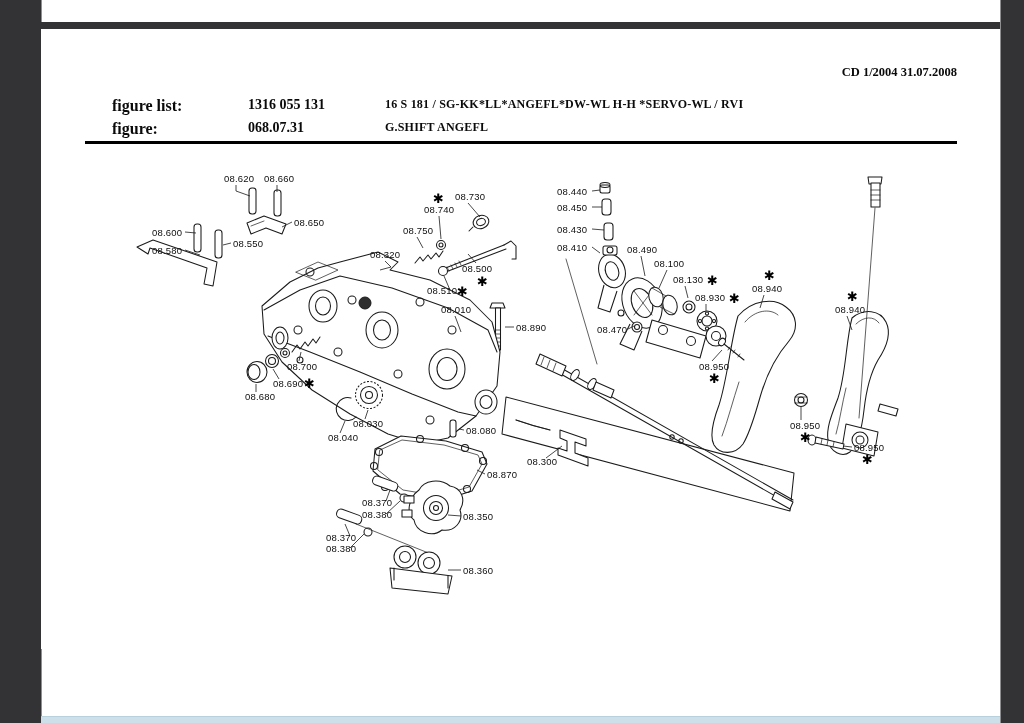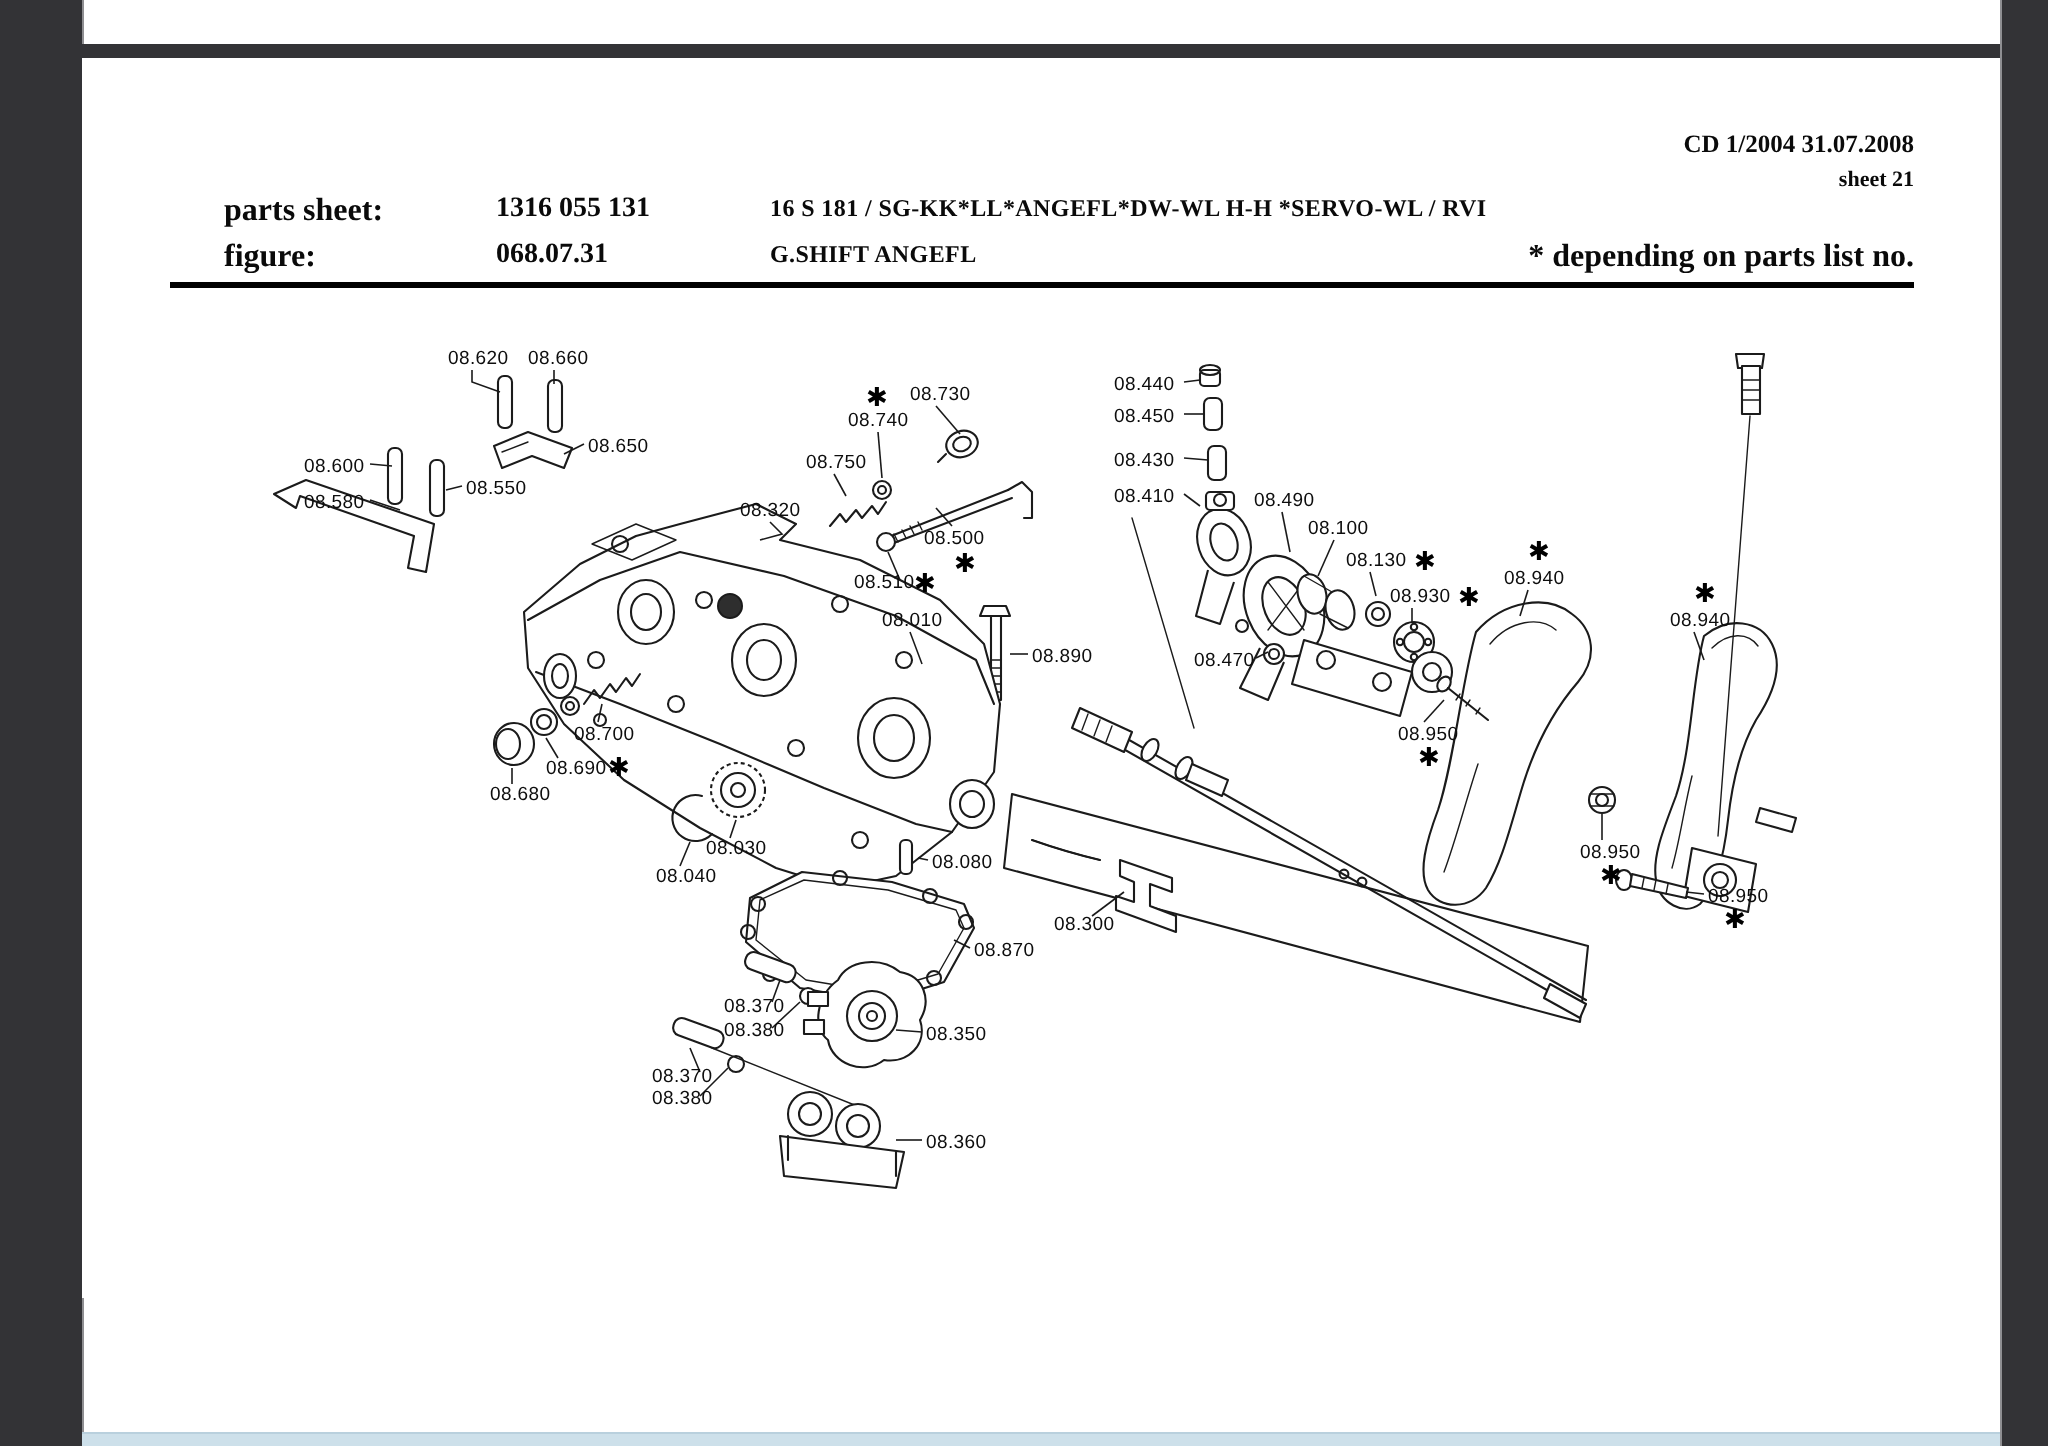--- a/index.html
+++ b/index.html
@@ -35,30 +35,28 @@
 <body>
 
 <div class="side side-left"></div>
 <div class="side side-right"></div>
 <div class="topbar"></div>
 <div class="bluebar"></div>
 
 <div class="content">
 
   <div class="hdr cd-line">CD 1/2004 31.07.2008</div>
-  <div class="hdr sheet-line">sheet 21</div>
-
-  <div class="hdr row1 col-label">parts sheet:</div>
+
+  <div class="hdr row1 col-label">figure list:</div>
   <div class="hdr row1 col-num">1316 055 131</div>
   <div class="hdr row1 col-desc">16 S 181 / SG-KK*LL*ANGEFL*DW-WL H-H *SERVO-WL / RVI</div>
 
   <div class="hdr row2 col-label">figure:</div>
   <div class="hdr row2 col-num">068.07.31</div>
   <div class="hdr row2 col-desc">G.SHIFT ANGEFL</div>
-  <div class="hdr row2 col-note">*  depending on parts list no.</div>
 
   <div class="rule"></div>
 
   <svg id="diagram" width="959" height="566" viewBox="41 150 959 566" style="position:absolute;left:0;top:121px;" xmlns="http://www.w3.org/2000/svg">
 
     <g>
       <rect class="artw" x="249" y="188" width="7" height="26" rx="3"></rect>
       <rect class="artw" x="274" y="190" width="7" height="26" rx="3"></rect>
       <path class="artw" d="M247,223 l17,-7 22,8 -4,10 -16,-6 -15,6 z"></path>
       <path class="art thin" d="M251,226 l13,-5"></path>

